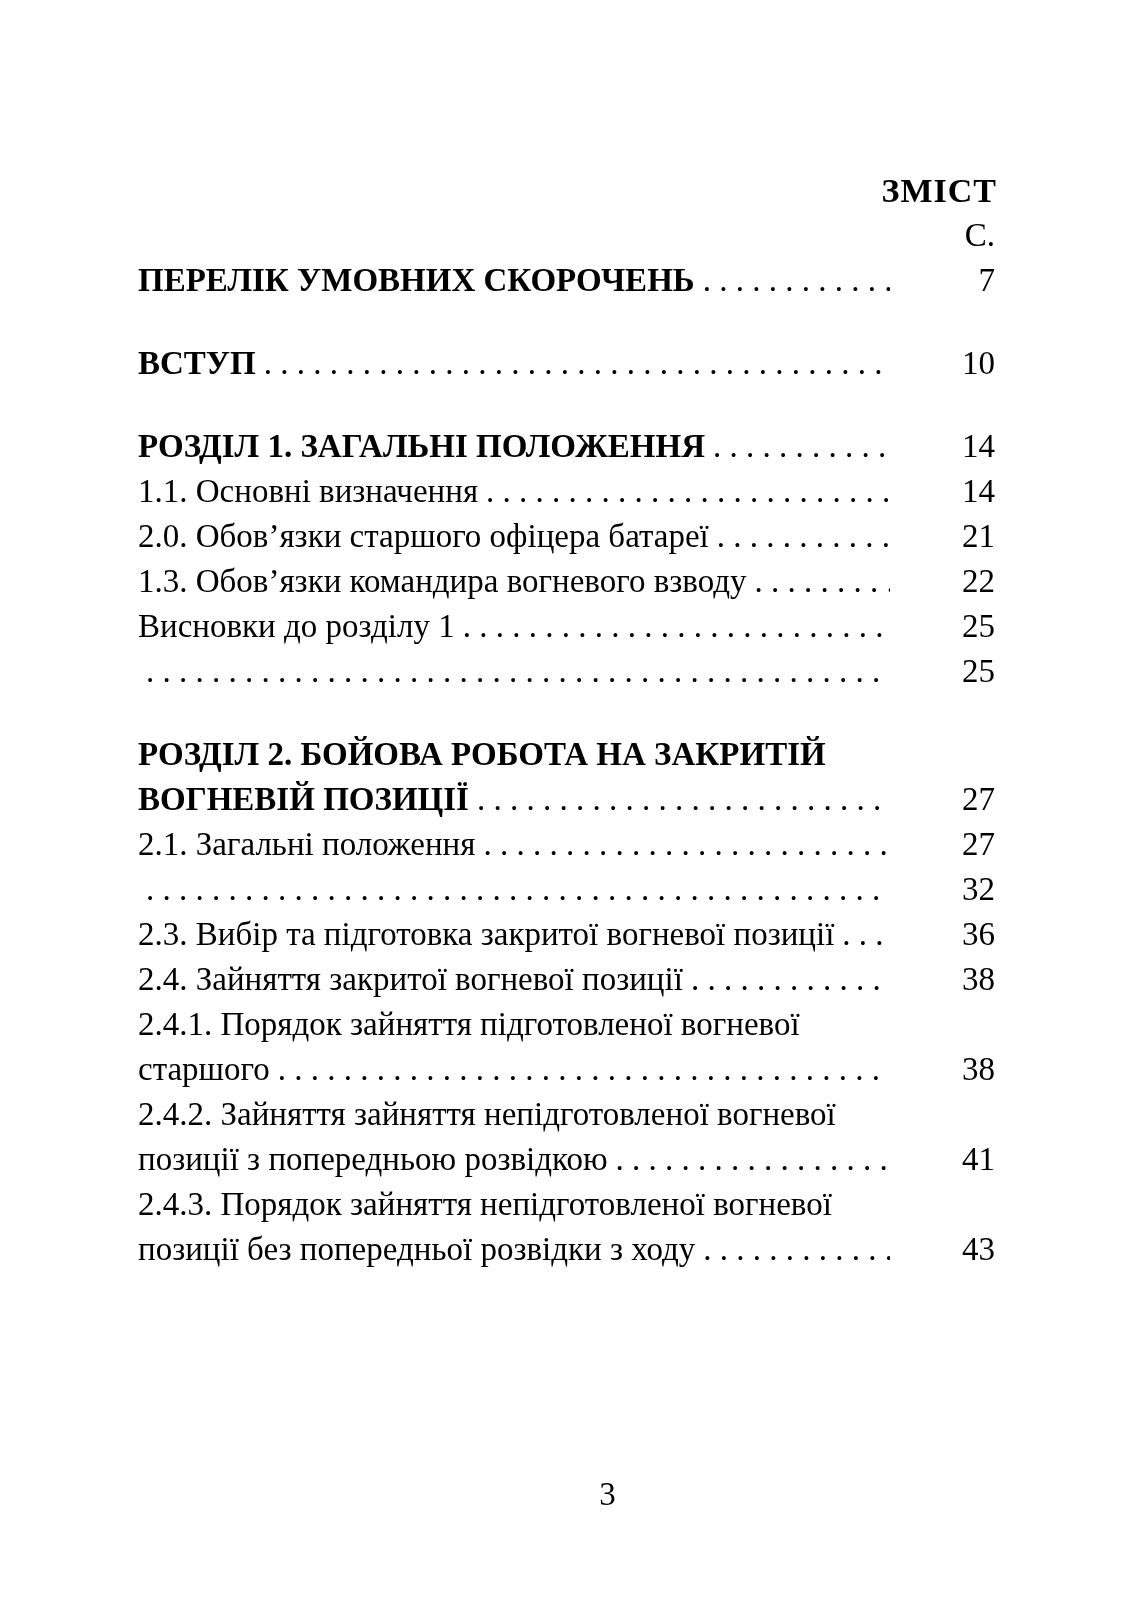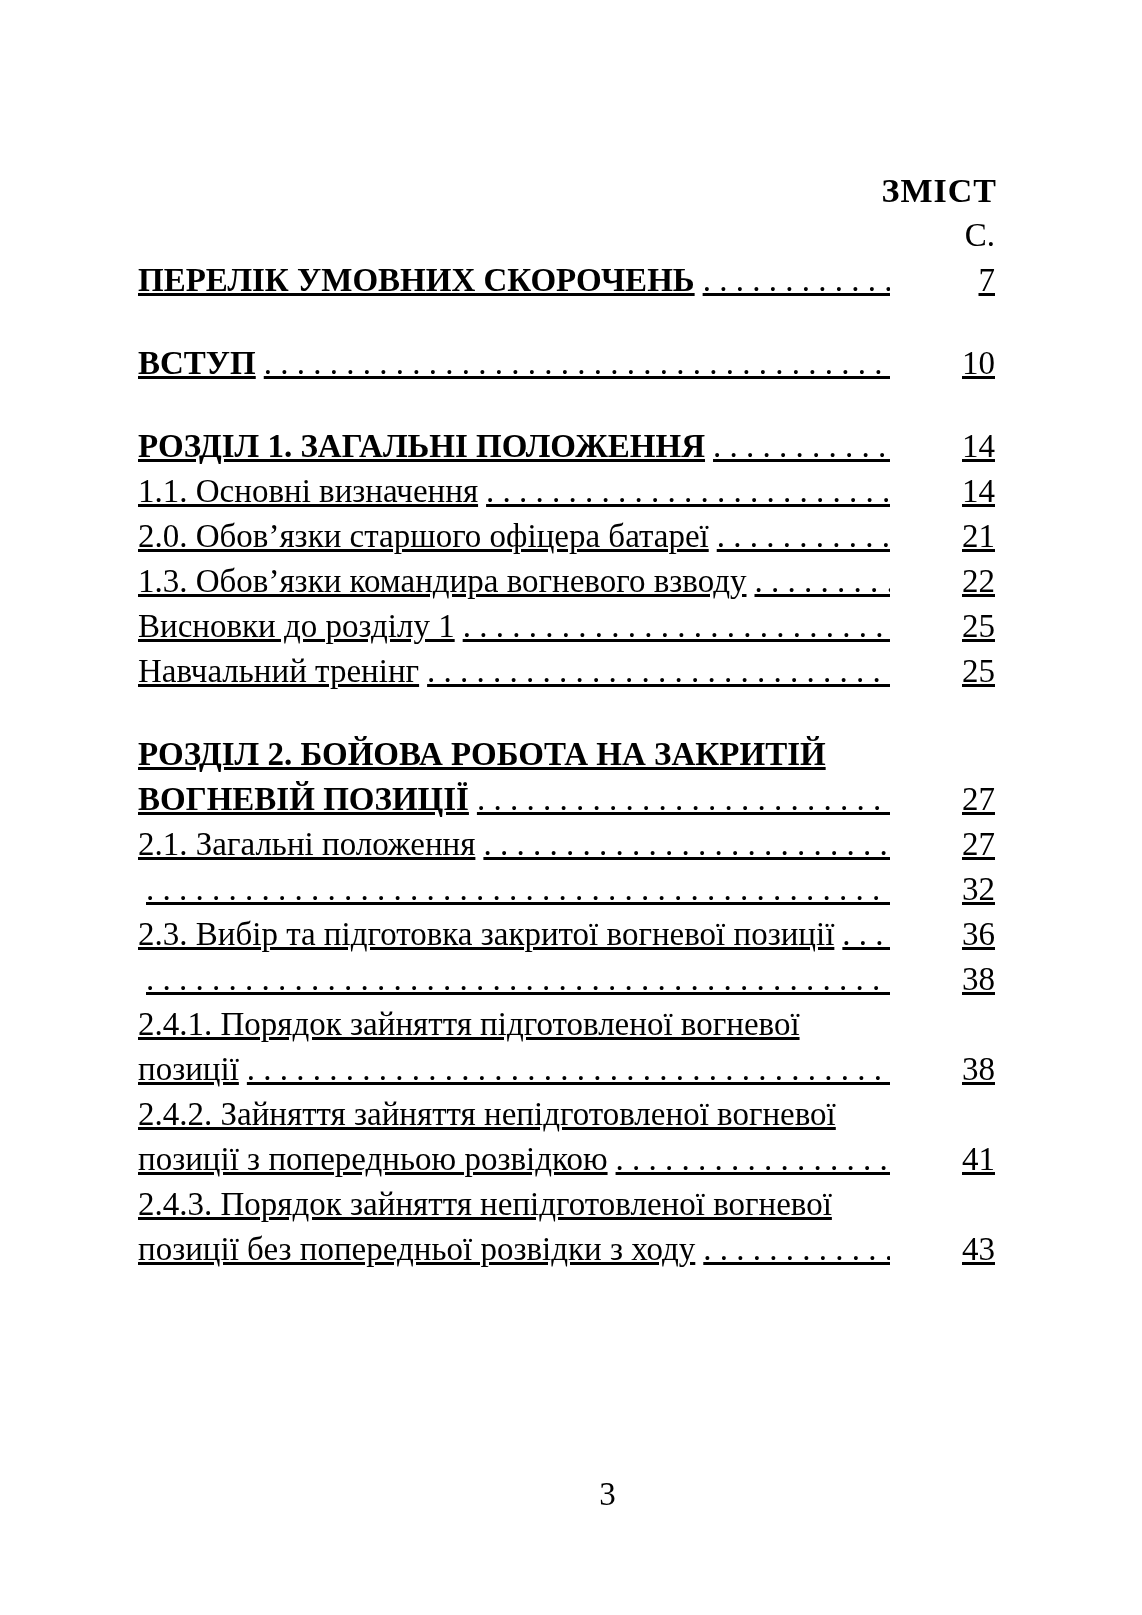--- a/index.html
+++ b/index.html
@@ -27,21 +27,20 @@
     font-size: 33px;
     line-height: 45px;
     padding-right: 2px;
   }
   .row {
     display: flex;
     align-items: baseline;
     font-size: 33px;
     line-height: 45px;
     white-space: nowrap;
-    text-decoration: underline;
   }
   .row .t { flex: 0 0 auto; }
   .row .l {
     flex: 1 1 0;
     min-width: 0;
     overflow: hidden;
     padding-left: 8px;
     letter-spacing: 0px;
   }
   .row .n {
@@ -112,21 +111,20 @@
     <span class="n">22</span>
   </div>
 
   <div class="row">
     <span class="t">Висновки до розділу 1</span>
     <span class="l">. . . . . . . . . . . . . . . . . . . . . . . . . . . . . . . . . . . . . . . . . . . . . . . . . . . . . . . . . . . .</span>
     <span class="n">25</span>
   </div>
 
   <div class="row">
-    <span class="t">Навчальний тренінг</span>
     <span class="l">. . . . . . . . . . . . . . . . . . . . . . . . . . . . . . . . . . . . . . . . . . . . . . . . . . . . . . . . . . . .</span>
     <span class="n">25</span>
   </div>
 
   <div class="spacer"></div>
 
   <div class="row bold">
     <span class="t">РОЗДІЛ 2. БОЙОВА РОБОТА НА ЗАКРИТІЙ</span>
   </div>
 
@@ -147,30 +145,31 @@
     <span class="n">32</span>
   </div>
 
   <div class="row">
     <span class="t">2.3. Вибір та підготовка закритої вогневої позиції</span>
     <span class="l">. . . . . . . . . . . . . . . . . . . . . . . . . . . . . . . . . . . . . . . . . . . . . . . . . . . . . . . . . . . .</span>
     <span class="n">36</span>
   </div>
 
   <div class="row">
+    <span class="t">2.4. Зайняття закритої вогневої позиції</span>
     <span class="l">. . . . . . . . . . . . . . . . . . . . . . . . . . . . . . . . . . . . . . . . . . . . . . . . . . . . . . . . . . . .</span>
     <span class="n">38</span>
   </div>
 
   <div class="row">
     <span class="t">2.4.1. Порядок зайняття підготовленої вогневої</span>
   </div>
 
   <div class="row">
-    <span class="t">позиції</span>
+    <span class="t">старшого</span>
     <span class="l">. . . . . . . . . . . . . . . . . . . . . . . . . . . . . . . . . . . . . . . . . . . . . . . . . . . . . . . . . . . .</span>
     <span class="n">38</span>
   </div>
 
   <div class="row">
     <span class="t">2.4.2. Зайняття зайняття непідготовленої вогневої</span>
   </div>
 
   <div class="row">
     <span class="t">позиції з попередньою розвідкою</span>

